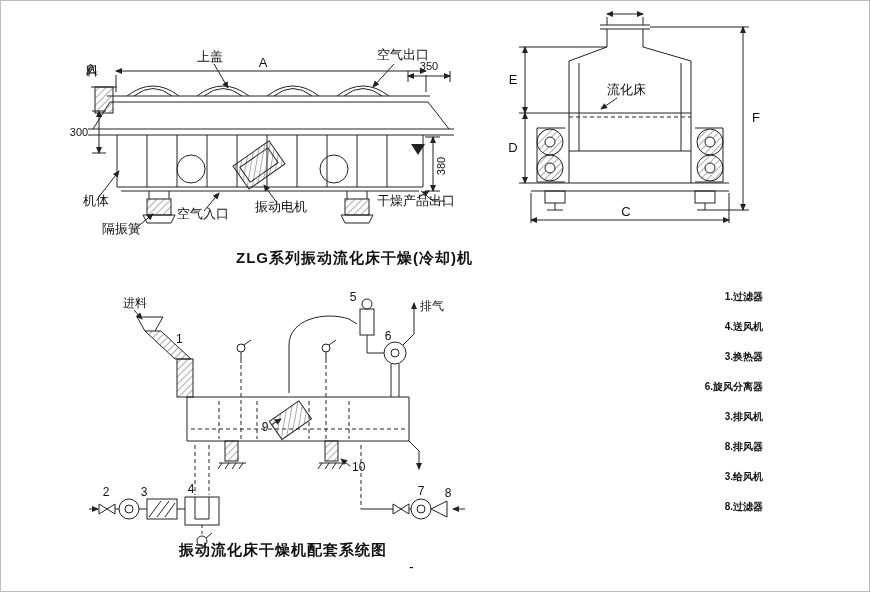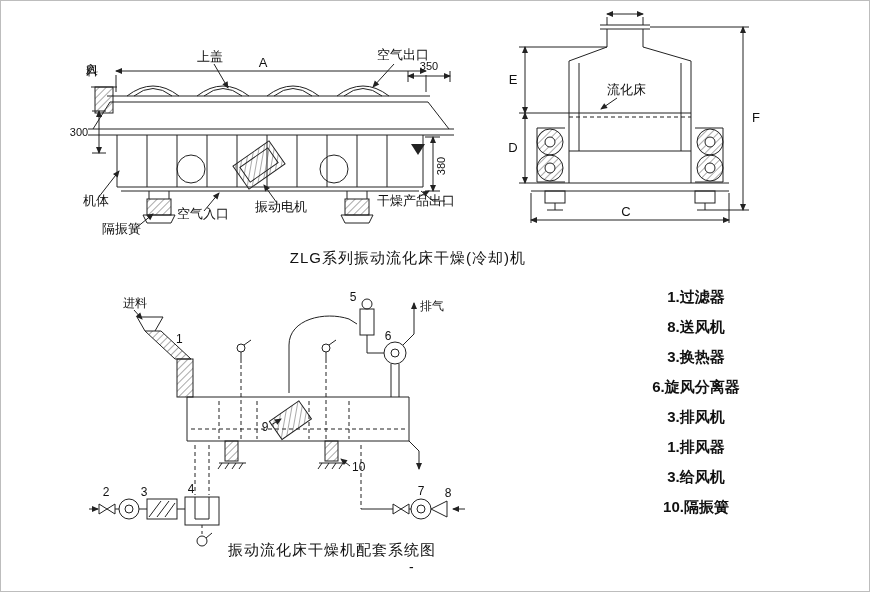--- a/index.html
+++ b/index.html
@@ -1,24 +1,24 @@
 <!DOCTYPE html>
 <html><head>
 <meta charset="utf-8">
 <style>
   * { margin:0; padding:0; box-sizing:border-box; }
   html,body { background:#fff; }
   .page { position:relative; width:870px; height:592px; background:#fff;
           border:1px solid #bdbdbd; font-family:"Liberation Sans",sans-serif; overflow:hidden; }
-  .caption { position:absolute; font-size:15px; font-weight:normal; color:#111;
-             text-align:right; letter-spacing:1px; }
+  .caption { position:absolute; font-size:15px; font-weight:bold; color:#111;
+             text-align:left; letter-spacing:1px; }
   .top-caption { left:235px; top:248px; width:290px; }
-  .bottom-caption { left:170px; top:540px; width:265px; }
+  .bottom-caption { left:178px; top:540px; width:265px; }
   .legend { position:absolute; left:628px; top:281px; width:134px; }
-  .legend-item { height:30px; line-height:30px; text-align:center; font-size:15px;
+  .legend-item { height:30px; line-height:30px; text-align:right; font-size:10px;
                  font-weight:bold; color:#111; white-space:nowrap; }
   .vtext { position:absolute; left:82px; top:52px; writing-mode:vertical-rl;
            font-size:12px; color:#111; letter-spacing:2px; }
   .footer-dash { position:absolute; left:408px; top:558px; font-size:14px; color:#111; }
   svg.drawing { position:absolute; left:0; top:0; }
   .lbl { font-size:13px; fill:#111; stroke:none; font-family:"Liberation Sans",sans-serif; }
   .dim { font-size:11px; fill:#111; stroke:none; font-family:"Liberation Sans",sans-serif; }
   .num { font-size:12px; fill:#111; stroke:none; font-family:"Liberation Sans",sans-serif; }
 </style>
 </head>
@@ -370,23 +370,23 @@
     </g>
   </svg>
 
   <div class="vtext">入料口</div>
 
   <div class="caption top-caption">ZLG系列振动流化床干燥(冷却)机</div>
   <div class="caption bottom-caption">振动流化床干燥机配套系统图</div>
 
   <div class="legend">
     <div class="legend-item">1.过滤器</div>
-    <div class="legend-item">8.送风机</div>
+    <div class="legend-item">4.送风机</div>
     <div class="legend-item">3.换热器</div>
     <div class="legend-item">6.旋风分离器</div>
     <div class="legend-item">3.排风机</div>
-    <div class="legend-item">1.排风器</div>
+    <div class="legend-item">8.排风器</div>
     <div class="legend-item">3.给风机</div>
-    <div class="legend-item">10.隔振簧</div>
+    <div class="legend-item">8.过滤器</div>
   </div>
 
   <div class="footer-dash">-</div>
 </div>
 
 </body></html>

